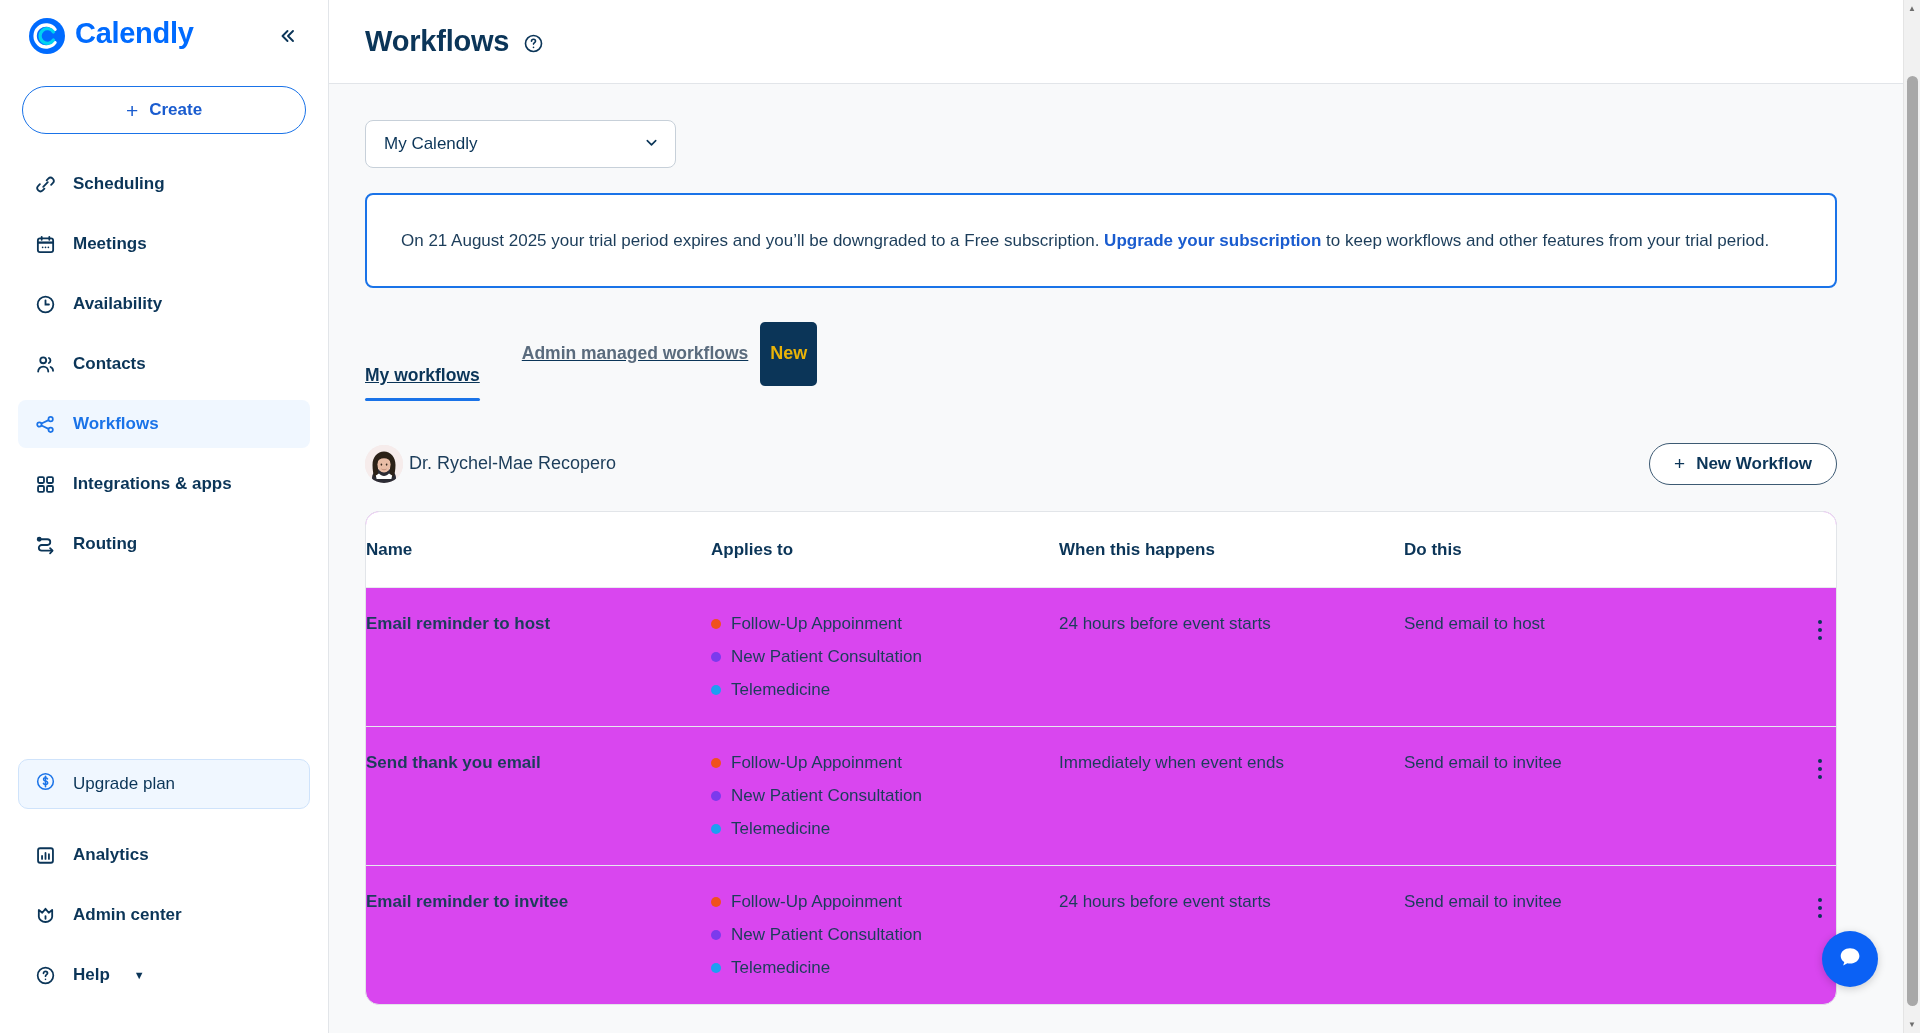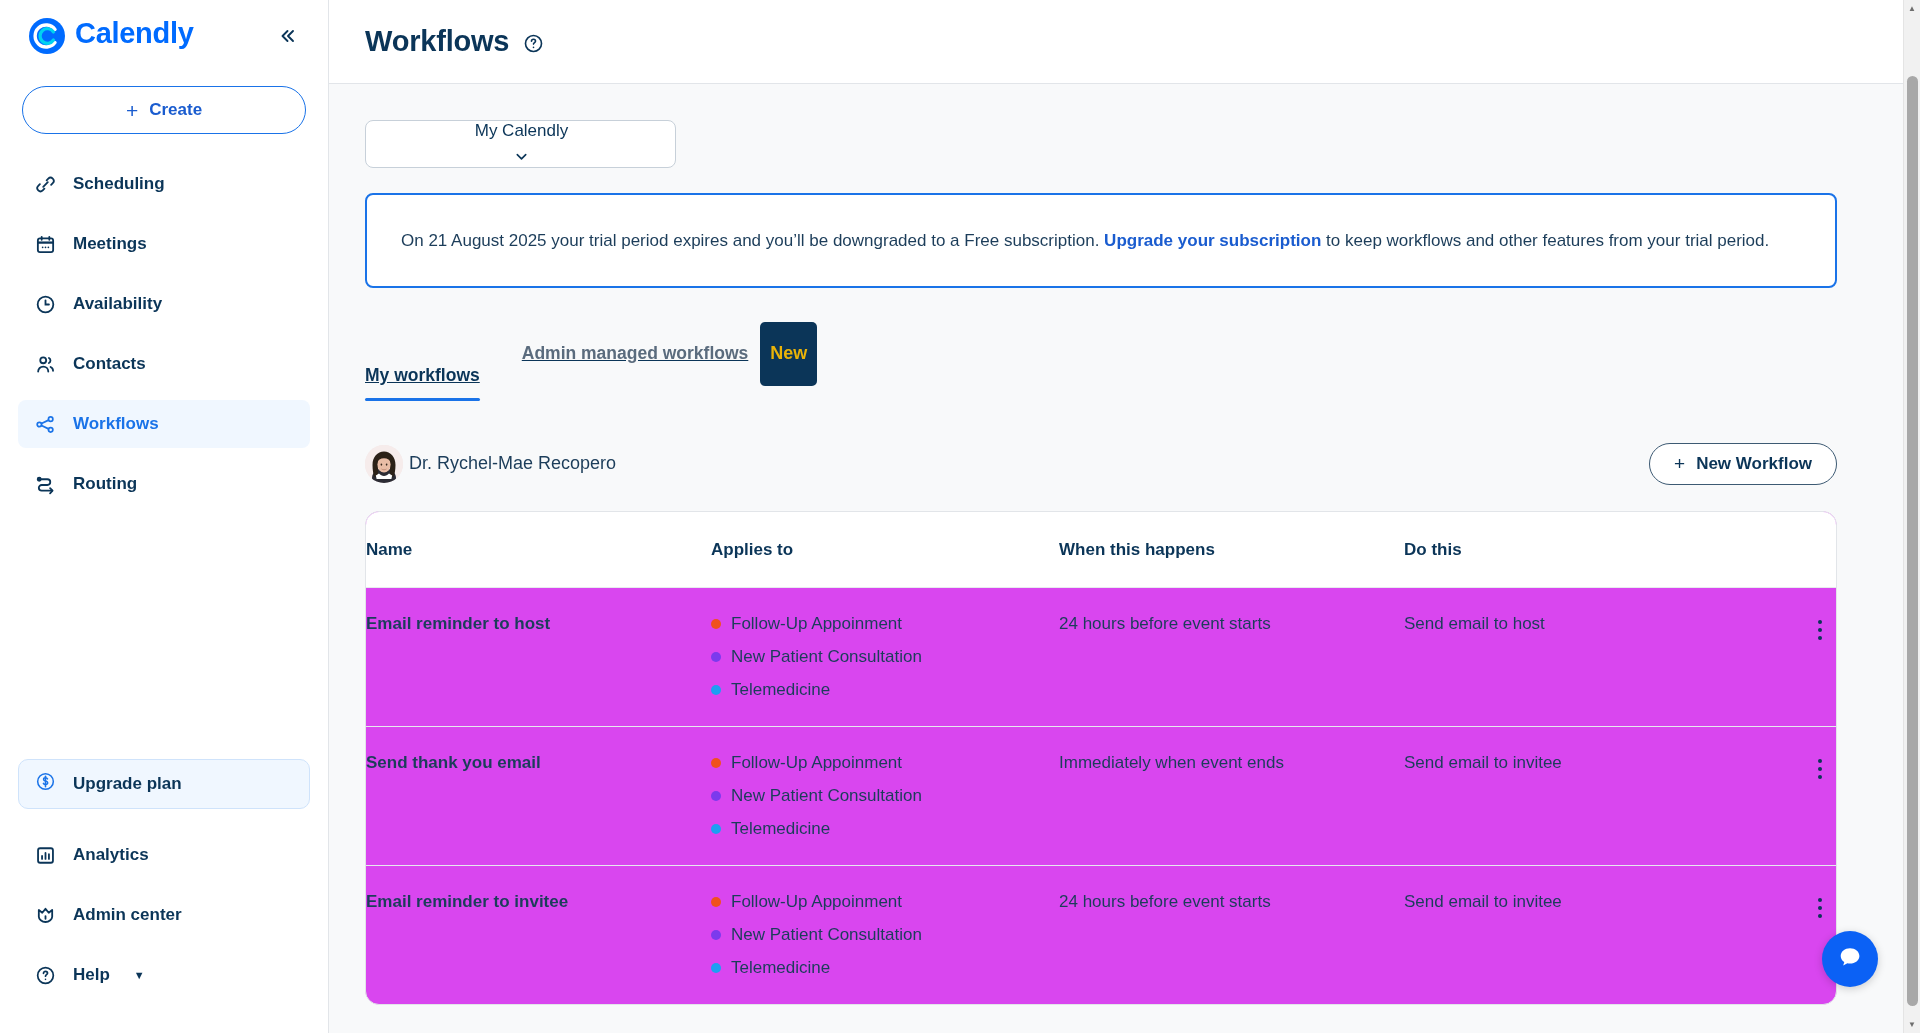--- a/index.html
+++ b/index.html
@@ -112,21 +112,21 @@
     height: 50px;
     background: #f0f7ff;
     border: 1px solid #cfe3fb;
     border-radius: 10px;
     display: flex;
     align-items: center;
     gap: 17px;
     padding: 0 16px;
     color: #0b3558;
     font-size: 17px;
-    font-weight: 700;
+    font-weight: 400;
     cursor: pointer;
     font-family: "Liberation Sans", sans-serif;
   }
 
   .nav-bottom { padding: 22px 18px 22px 18px; }
 
   .help-caret { margin-left: 7px; font-size: 11px; line-height: 1; }
 
   
   .main {
@@ -182,21 +182,20 @@
     border: 1px solid #c7d0d9;
     border-radius: 8px;
     display: flex;
     align-items: center;
     justify-content: space-between;
     padding: 0 16px 0 18px;
     font-size: 17px;
     color: #0b3558;
     cursor: pointer;
     font-family: "Liberation Sans", sans-serif;
-    flex-direction: column;
   }
   .filter-select .caret { color: #0b3558; font-size: 13px; }
 
   
   .trial-banner {
     margin-top: 25px;
     border: 2px solid #1a73e8;
     border-radius: 8px;
     background: #ffffff;
     min-height: 95px;
@@ -466,20 +465,31 @@
             <circle cx="4.6" cy="11" r="2.3"></circle>
             <circle cx="16.4" cy="5.4" r="2.3"></circle>
             <circle cx="16.4" cy="16.6" r="2.3"></circle>
             <path d="M6.8 10 14.2 6.4"></path>
             <path d="M6.8 12l7.4 3.6"></path>
           </svg>
         </span>
         <span>Workflows</span>
       </a>
 
+      <a class="nav-item" href="#">
+        <span class="ico">
+          <svg width="21" height="21" viewBox="0 0 22 22" fill="none" stroke="#0b3558" stroke-width="1.9">
+            <rect x="3.2" y="3.2" width="6.2" height="6.2" rx="1.3"></rect>
+            <rect x="12.6" y="3.2" width="6.2" height="6.2" rx="1.3"></rect>
+            <rect x="3.2" y="12.6" width="6.2" height="6.2" rx="1.3"></rect>
+            <rect x="12.6" y="12.6" width="6.2" height="6.2" rx="1.3"></rect>
+          </svg>
+        </span>
+        <span>Integrations &amp; apps</span>
+      </a>
 
       <a class="nav-item" href="#">
         <span class="ico">
           <svg width="21" height="21" viewBox="0 0 22 22" fill="none" stroke="#0b3558" stroke-width="1.9" stroke-linecap="round" stroke-linejoin="round">
             <path d="M4 5.5h9a3 3 0 0 1 0 6H7a3 3 0 0 0 0 6h11"></path>
             <circle cx="4.4" cy="5.5" r="1.6"></circle>
             <path d="M15.8 14.8l2.6 2.7-2.6 2.7"></path>
           </svg>
         </span>
         <span>Routing</span>

